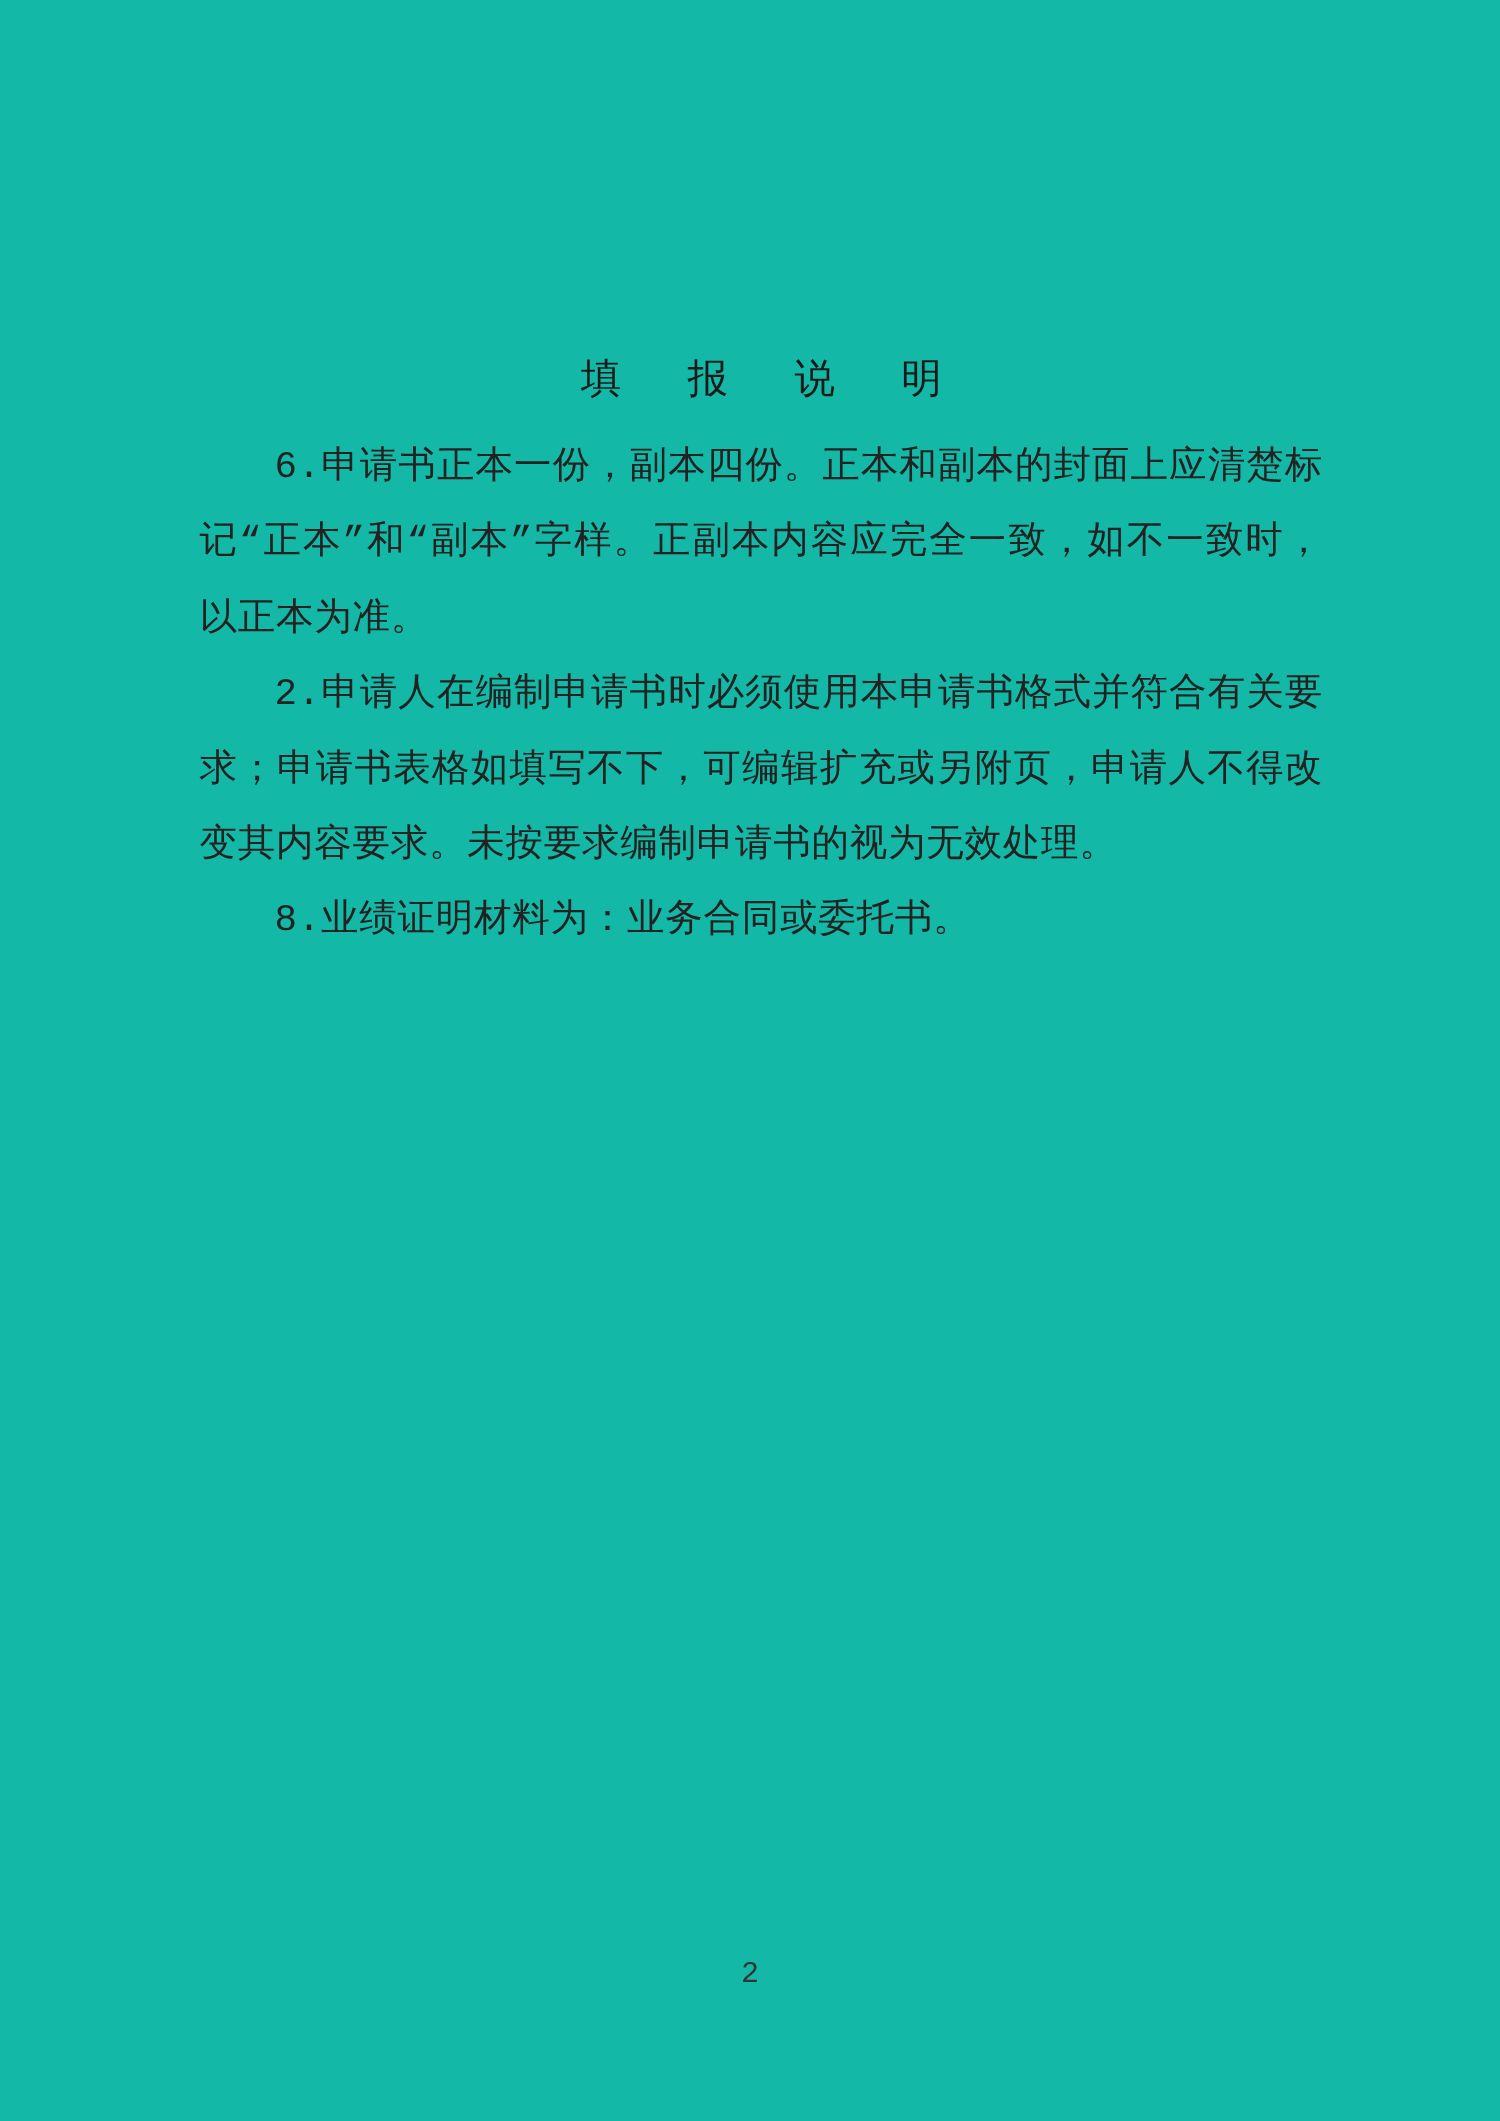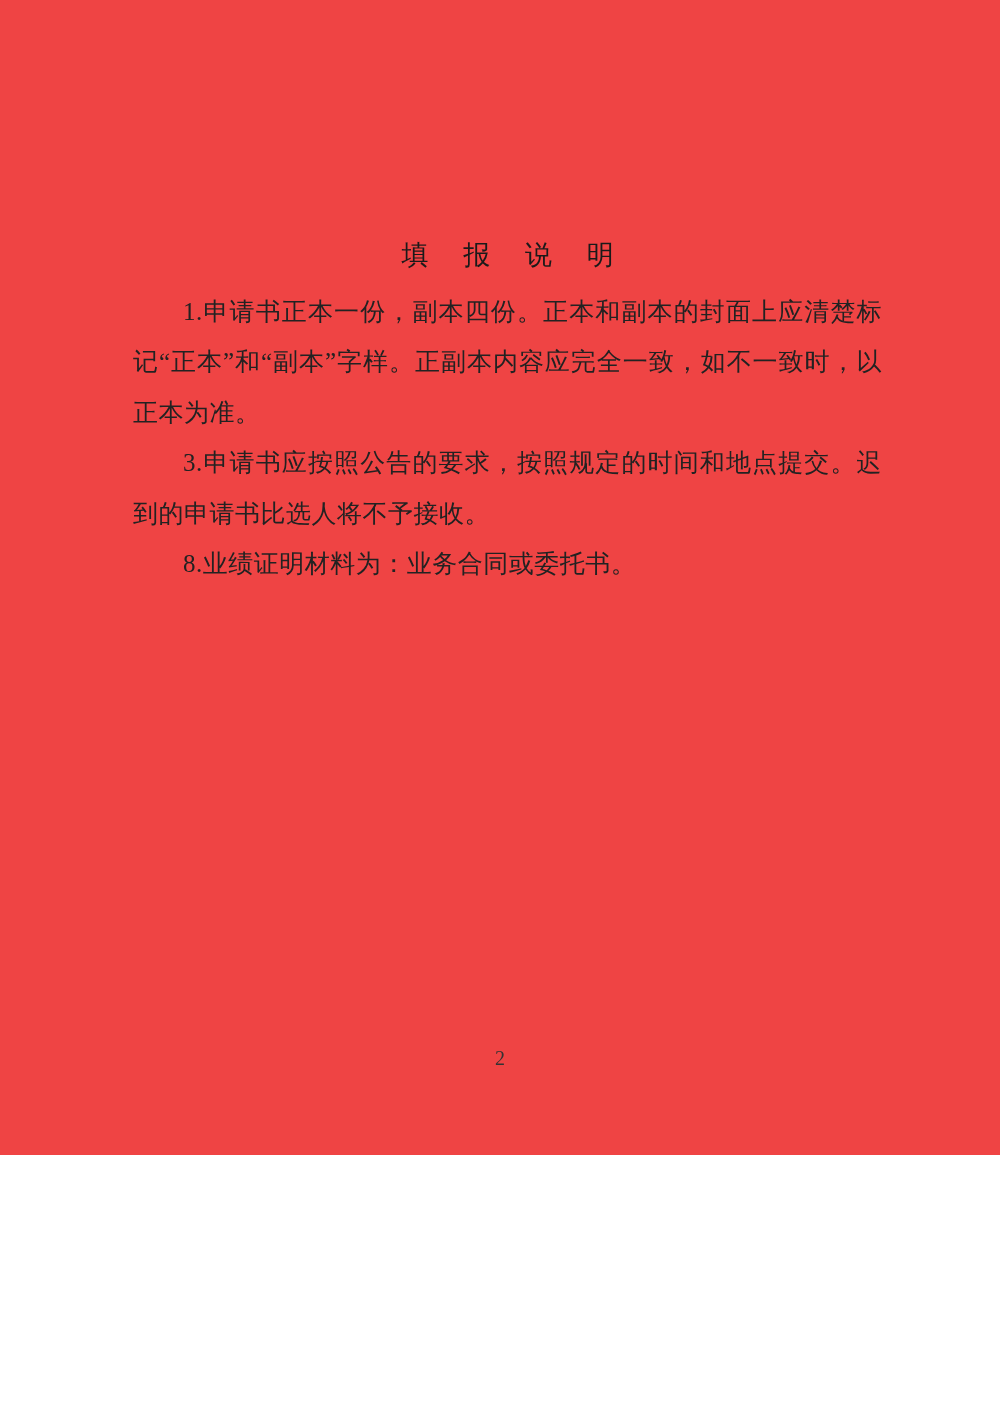--- a/index.html
+++ b/index.html
@@ -3,25 +3,25 @@
 <meta charset="utf-8">
 <style>
   html, body {
     margin: 0;
     padding: 0;
     background: #ffffff;
   }
   .page {
     position: relative;
     width: 1000px;
-    height: 1155px;
+    height: 1414px;
     margin: 0 auto;
-    background: #ef4444;
+    background: #14b8a6;
     color: #222222;
-    font-family: Liberation Serif, serif;
+    font-family: Liberation Mono, monospace;
     overflow: hidden;
   }
   .content {
     padding: 238px 118px 0 133px;
   }
   .doc-title {
     margin: 0;
     padding-left: 14px; 
     font-size: 27px;
     font-weight: 500;
@@ -53,23 +53,23 @@
     color: #333333;
   }
 </style>
 </head>
 <body>
 
 <div class="page">
   <div class="content">
     <h1 class="doc-title">填 报 说 明</h1>
 
-    <p class="doc-paragraph first">1.申请书正本一份，副本四份。正本和副本的封面上应清楚标记“正本”和“副本”字样。正副本内容应完全一致，如不一致时，以正本为准。</p>
+    <p class="doc-paragraph first">6.申请书正本一份，副本四份。正本和副本的封面上应清楚标记“正本”和“副本”字样。正副本内容应完全一致，如不一致时，以正本为准。</p>
 
+    <p class="doc-paragraph">2.申请人在编制申请书时必须使用本申请书格式并符合有关要求；申请书表格如填写不下，可编辑扩充或另附页，申请人不得改变其内容要求。未按要求编制申请书的视为无效处理。</p>
 
-    <p class="doc-paragraph">3.申请书应按照公告的要求，按照规定的时间和地点提交。迟到的申请书比选人将不予接收。</p>
 
 
     <p class="doc-paragraph">8.业绩证明材料为：业务合同或委托书。</p>
   </div>
 
   <div class="page-number">2</div>
 </div>
 
 </body></html>

